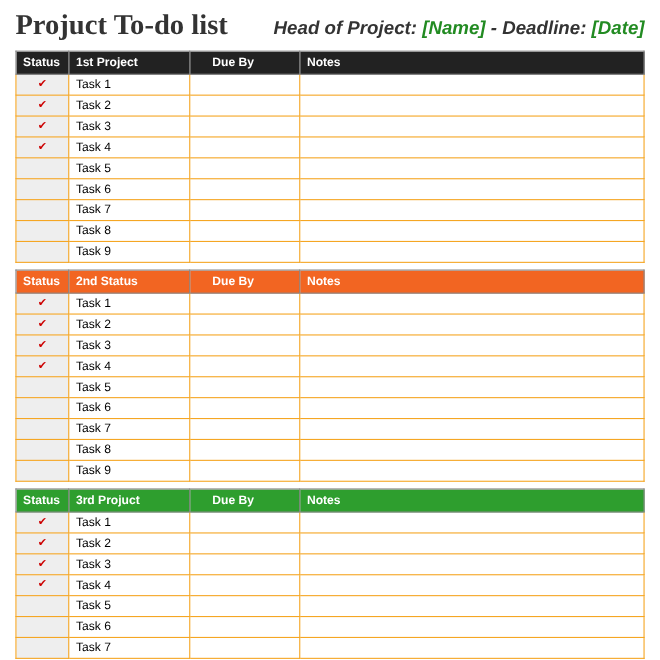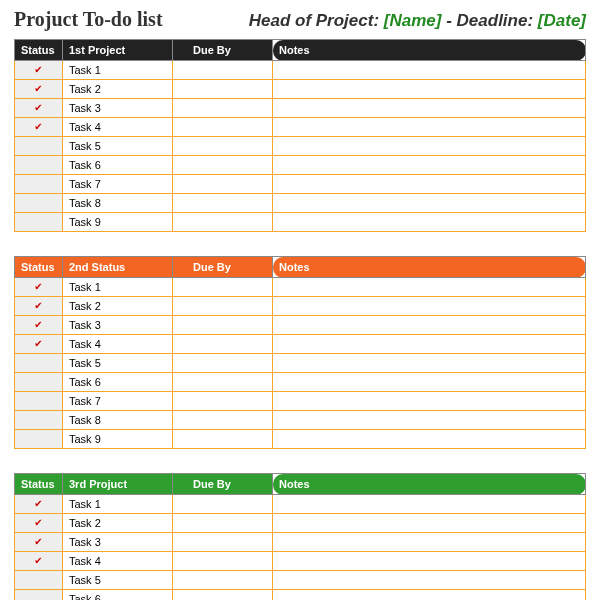--- a/index.html
+++ b/index.html
@@ -9,33 +9,33 @@
     padding: 8px 14px;
     width: 600px;
   }
   .header {
     display: flex;
     justify-content: space-between;
     align-items: baseline;
     margin-bottom: 8px;
   }
   .title {
-    font-size: 20px;
+    font-size: 26px;
     font-weight: bold;
     color: #333;
     font-family: "Times New Roman", serif;
   }
   .meta {
     font-size: 17px;
     font-weight: bold;
     font-style: italic;
     color: #333;
   }
   .meta .ph { color: #228B22; }
-  .section { margin-bottom: 24px; }
+  .section { margin-bottom: 6px; }
   table {
     width: 100%;
     border-collapse: collapse;
     table-layout: fixed;
   }
   th {
     color: #fff;
     font-size: 11px;
     font-weight: bold;
     text-align: left;
@@ -53,21 +53,21 @@
     background: #eee;
     text-align: center;
     color: #c00;
     font-size: 10px;
     line-height: 1;
     vertical-align: middle;
   }
   .col-status { width: 48px; }
   .col-name   { width: 110px; }
   .col-due    { width: 100px; padding-left: 20px; }
-  .col-notes  { width: auto; border-radius: 10px; }
+  .col-notes  { width: auto; }
   .hdr-black  th { background: #222; }
   .hdr-orange th { background: #F26522; }
   .hdr-green  th { background: #2E9E2E; }
 </style>
 </head>
 <body>
 
 <div class="header">
   <div class="title">Projuct To-do list</div>
   <div class="meta">

